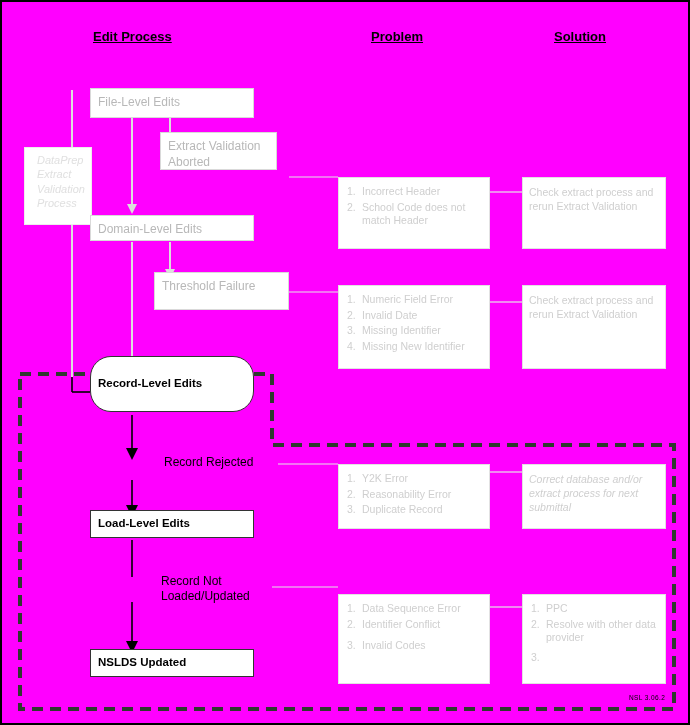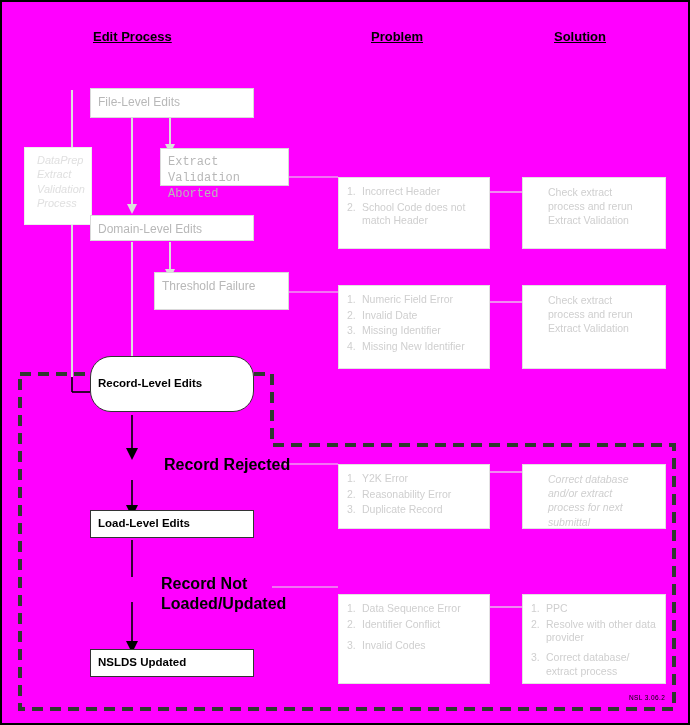--- a/index.html
+++ b/index.html
@@ -75,33 +75,33 @@
   .listbox li .num {
     position: absolute;
     left: 0;
     top: 0;
   }
   .plainbox {
     position: absolute;
     background: #ffffff;
     border: 1px solid #6a6a6a;
     box-sizing: border-box;
-    padding: 7px 25px;
+    padding: 7px 6px;
     font-size: 10.5px;
     color: #000000;
     line-height: 1.35;
   }
   .plainbox.faded {
     color: #cfcfcf;
     border-color: #e2e2e2;
   }
   .label {
     position: absolute;
-    font-size: 16px;
-    font-weight: bold;
+    font-size: 12px;
+    font-weight: normal;
     color: #000000;
     line-height: 1.25;
     white-space: nowrap;
   }
   .sidebox {
     position: absolute;
     background: #ffffff;
     border: 1px solid #9a9a9a;
     box-sizing: border-box;
     font-size: 11px;
@@ -183,21 +183,21 @@
     </g>
   </svg>
 
   <div class="col-header" style="left:91px; top:27px;">Edit Process</div>
   <div class="col-header" style="left:369px; top:27px;">Problem</div>
   <div class="col-header" style="left:552px; top:27px;">Solution</div>
 
   <div class="sidebox faded" style="left:22px; top:145px; width:68px; height:78px;">DataPrep Extract Validation Process</div>
 
   <div class="box faded" style="left:88px; top:86px; width:164px; height:30px;">File-Level Edits</div>
-  <div class="box faded" style="left:158px; top:146px; width:129px; height:38px;font-family:Liberation Mono, monospace;">Extract Validation Aborted</div>
+  <div class="box faded" style="left:158px; top:130px; width:117px; height:38px;">Extract Validation Aborted</div>
   <div class="box faded" style="left:88px; top:213px; width:164px; height:26px;">Domain-Level Edits</div>
   <div class="box faded" style="left:152px; top:270px; width:135px; height:38px;">Threshold Failure</div>
   <div class="box bold" style="left:88px; top:354px; width:164px; height:56px;border-radius:21px;">Record-Level Edits</div>
   <div class="box bold" style="left:88px; top:508px; width:164px; height:28px;">Load-Level Edits</div>
   <div class="box bold" style="left:88px; top:647px; width:164px; height:28px;">NSLDS Updated</div>
 
   <div class="label" style="left:162px; top:453px;">Record Rejected</div>
   <div class="label" style="left:159px; top:572px; white-space:normal; width:110px;">Record Not Loaded/Updated</div>
 
   <div class="listbox faded" style="left:336px; top:175px; width:152px; height:72px;">
@@ -231,19 +231,19 @@
     <ol>
       <li><span class="num">1.</span><span>Data Sequence Error</span></li>
       <li><span class="num">2.</span><span>Identifier Conflict</span></li>
       <li style="margin-top:8px;"><span class="num">3.</span><span>Invalid Codes</span></li>
     </ol>
   </div>
   <div class="listbox faded" style="left:520px; top:592px; width:144px; height:90px;">
     <ol>
       <li><span class="num">1.</span><span>PPC</span></li>
       <li><span class="num">2.</span><span>Resolve with other data provider</span></li>
-      <li style="margin-top:6px;"><span class="num">3.</span><span>Correct database/ extract process</span></li>
+      <li style="margin-top:6px;"><span class="num">3.</span></li>
     </ol>
   </div>
 
   <div class="tag" style="left:627px; top:692px;">NSL 3.06.2</div>
 
 </div>
 
 </body></html>

